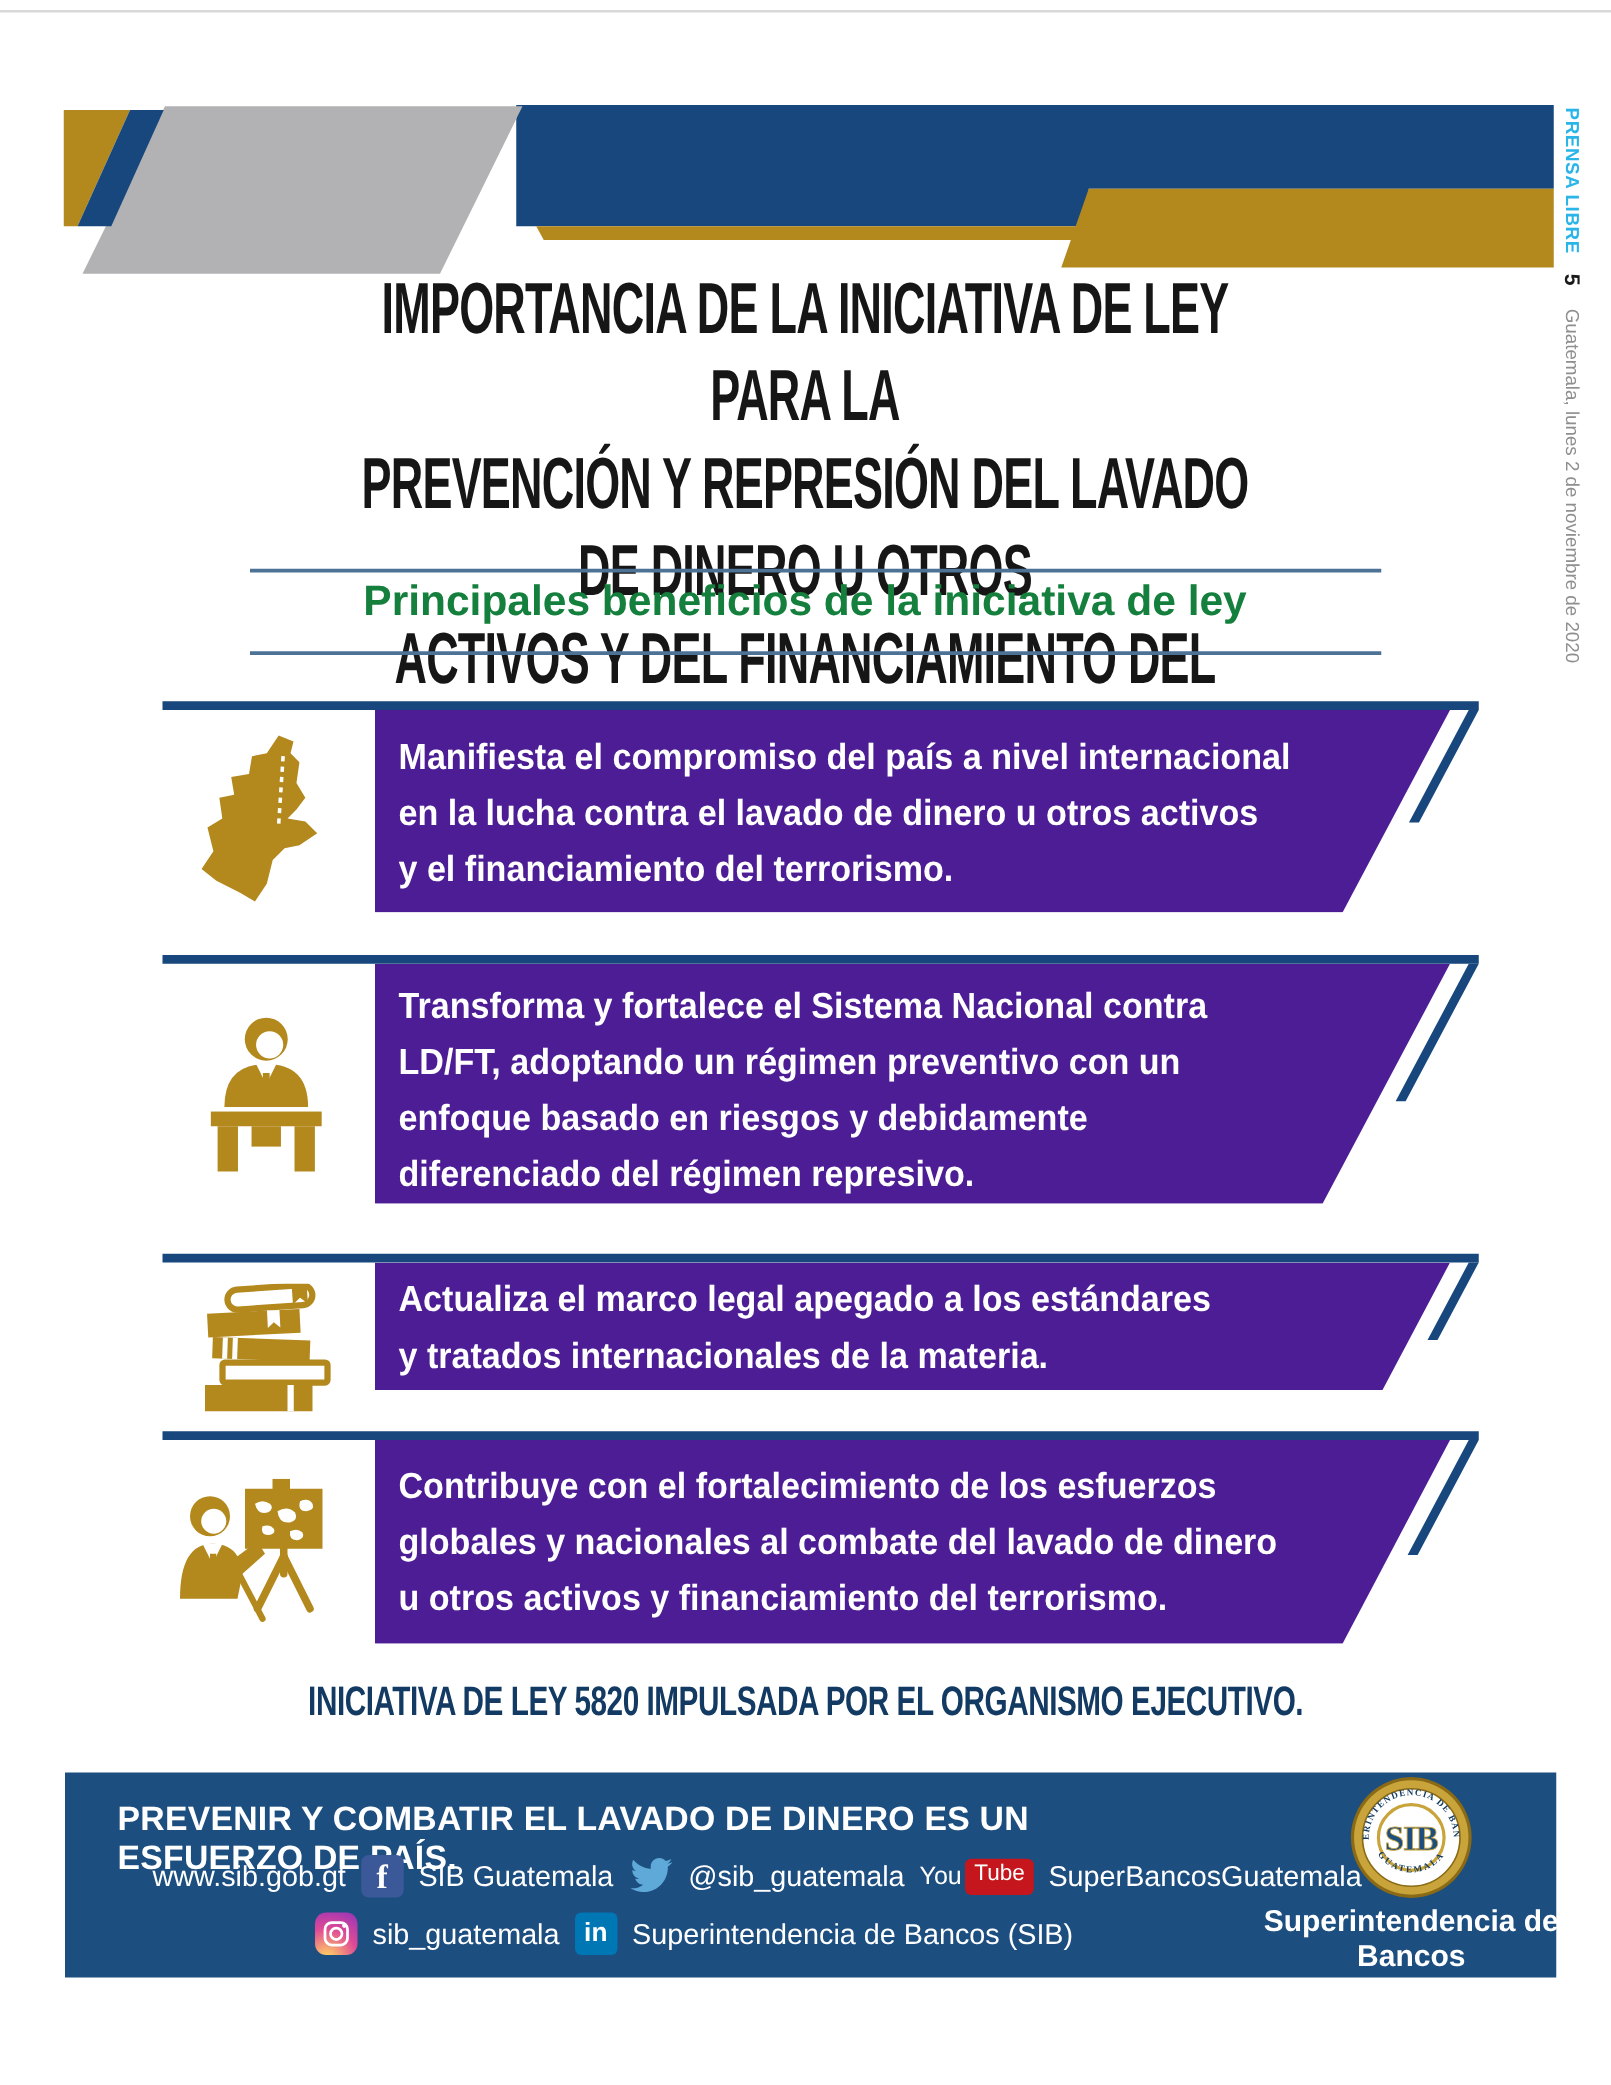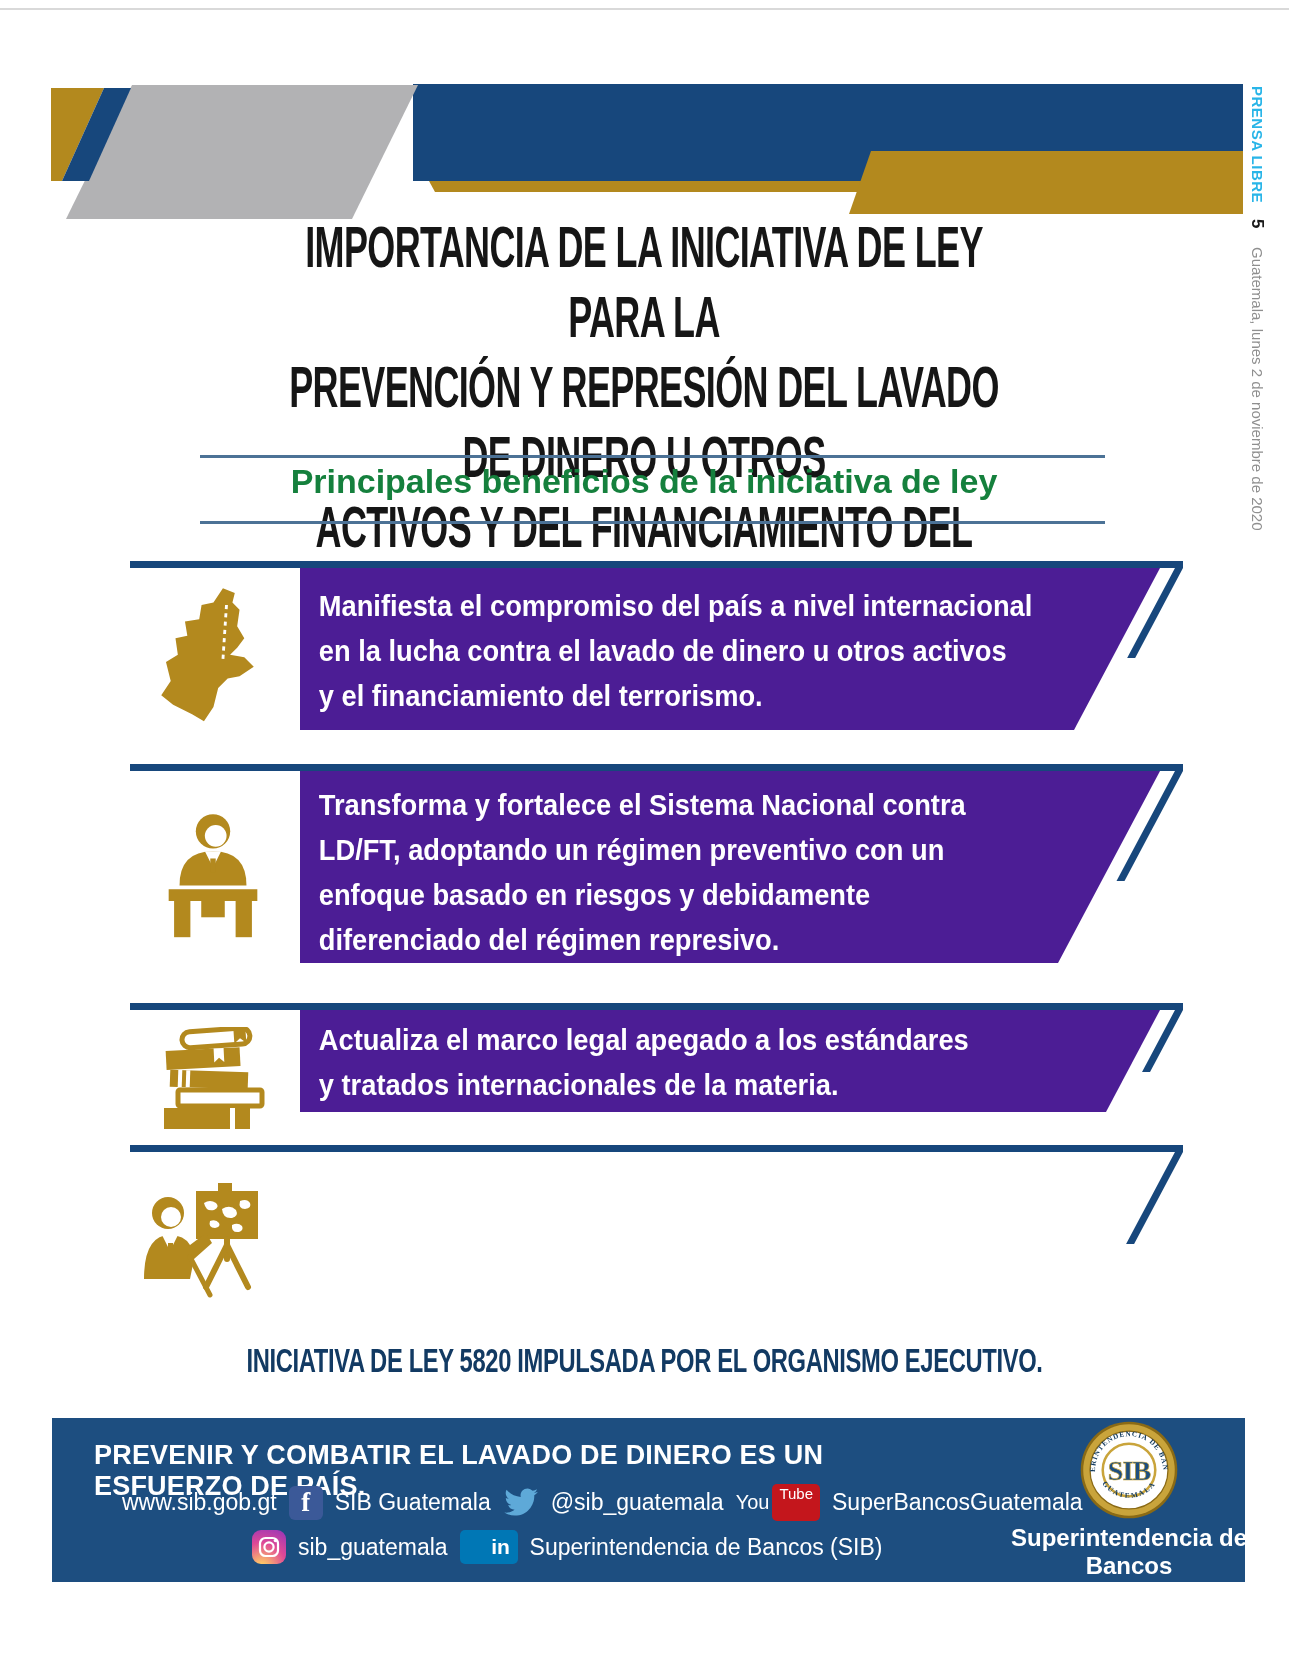--- a/index.html
+++ b/index.html
@@ -43,25 +43,25 @@
   
   .footer{left:52px;top:1418px;width:1193px;height:164px;background:#1d4e80;}
   .f-headline{position:absolute;left:42px;top:22px;width:880px;color:#fff;
               font-size:27px;font-weight:bold;letter-spacing:.2px;}
   .f-row{position:absolute;display:flex;align-items:center;gap:12px;color:#fff;font-size:23px;}
   .f-row1{left:70px;top:66px;}
   .f-row2{left:200px;top:112px;}
   .sq-icon{width:34px;height:34px;border-radius:6px;display:flex;align-items:center;
            justify-content:center;color:#fff;font-weight:bold;flex:0 0 auto;}
   .fb{background:#3b5998;font-size:27px;font-family:"Liberation Serif",serif;}
-  .li{background:#0077b5;border-radius:5px;font-size:21px;padding-left:24px;}
+  .li{background:#0077b5;border-radius:5px;font-size:21px;}
   .ig{background:radial-gradient(circle at 28% 110%,#fdc468 10%,#df4996 55%,#9b36b7 95%);border-radius:9px;}
   .yt{display:flex;align-items:center;gap:3px;font-weight:normal;}
   .yt .you{color:#fff;font-size:20px;}
-  .yt .tube{background:#c4161c;color:#fff;border-radius:5px;padding:1px 7px 19px;font-size:15px;}
+  .yt .tube{background:#c4161c;color:#fff;border-radius:5px;padding:1px 7px 7px;font-size:18px;}
   .org{position:absolute;left:942px;top:2px;width:270px;text-align:center;color:#fff;}
   .org .name{font-size:24px;font-weight:bold;margin-top:4px;}
   .org .loc{font-size:20px;margin-top:2px;}
 </style>
 </head>
 <body>
 
 <div class="page">
 
   <div class="abs top-hairline"></div>
@@ -154,20 +154,25 @@
         <rect x="24" y="63" width="84" height="16" rx="2" fill="#ffffff" stroke="#b3891e" stroke-width="5"></rect>
         <rect x="10" y="81" width="86" height="21" fill="#b3891e"></rect>
         <rect x="76" y="81" width="5" height="21" fill="#ffffff"></rect>
       </svg>
     </div>
   </div>
 
   <div class="item" style="top:1145px;height:170px;">
     <div class="rule"></div>
     <div class="accent" style="height:92px;"></div>
+    <div class="banner" style="height:163px;clip-path:polygon(0 0,100% 0,calc(100% - 86px) 100%,0 100%);">
+      <div class="btext" style="--pt:15px;">Contribuye con el fortalecimiento de los esfuerzos
+globales y nacionales al combate del lavado de dinero
+u otros activos y financiamiento del terrorismo.</div>
+    </div>
     <div class="icon-box" style="left:14px;top:38px;">
       <svg width="152" height="130" viewBox="0 0 152 130">
         <rect x="74" y="0" width="14" height="10" fill="#b3891e"></rect>
         <rect x="52" y="8" width="62" height="48" fill="#b3891e"></rect>
         <g fill="#ffffff">
           <path d="M60,20 q6,-4 12,0 q4,4 -2,7 q-8,2 -10,-7 Z"></path>
           <path d="M78,26 q8,-5 14,1 q3,6 -4,8 q-9,1 -10,-9 Z"></path>
           <path d="M96,18 q7,-3 10,2 q2,5 -5,6 q-7,0 -5,-8 Z"></path>
           <path d="M66,38 q6,-2 9,2 q2,4 -4,5 q-7,0 -5,-7 Z"></path>
           <path d="M88,42 q6,-3 10,1 q2,4 -3,6 q-8,1 -7,-7 Z"></path>

